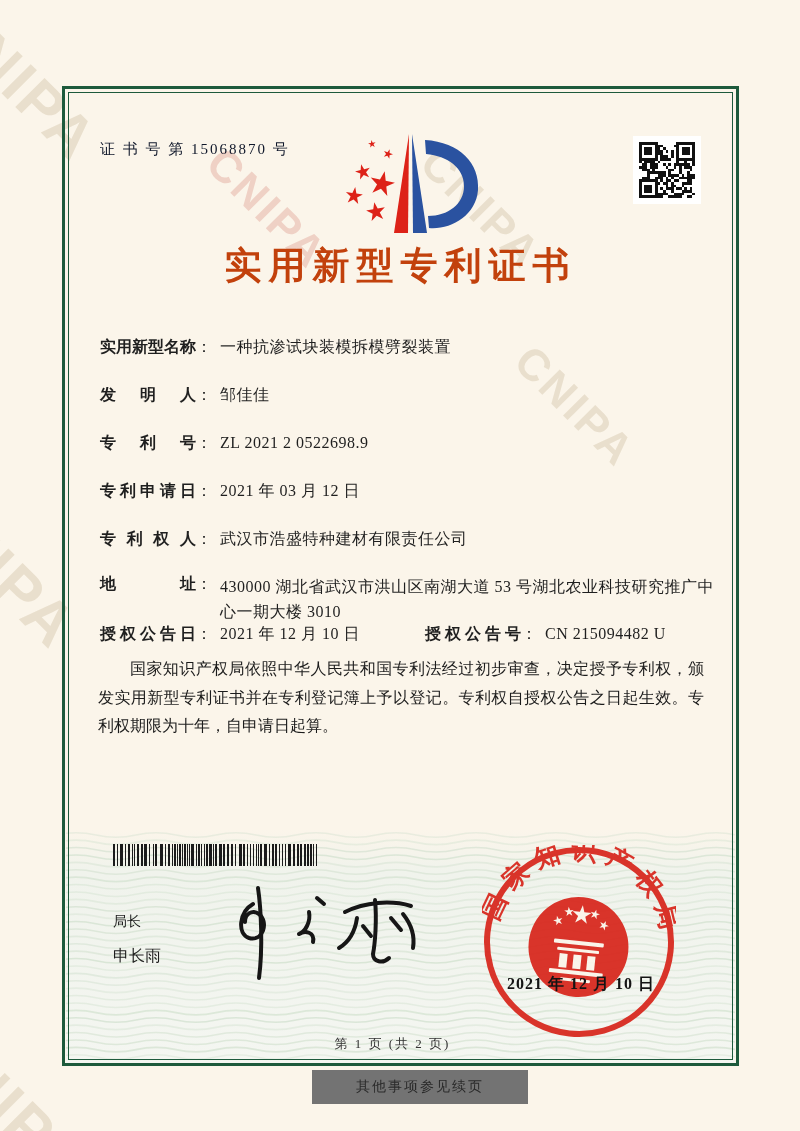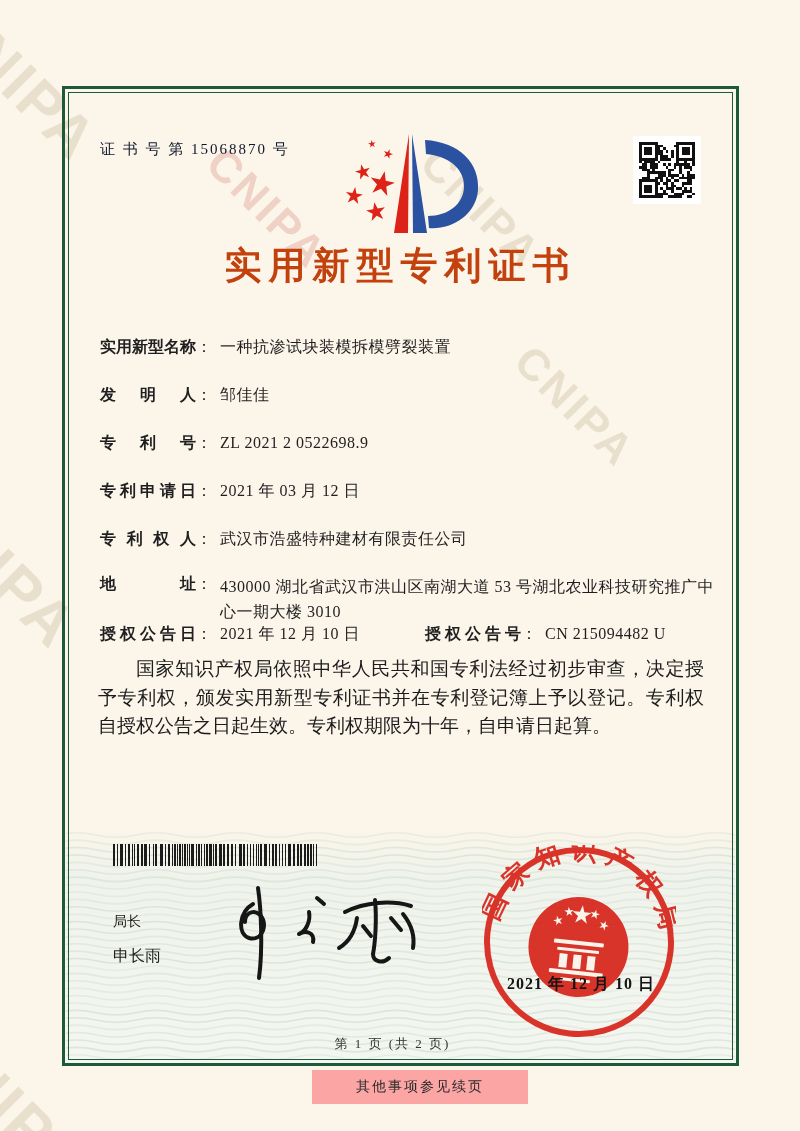--- a/index.html
+++ b/index.html
@@ -27,37 +27,37 @@
   .qr-box{position:absolute;left:633px;top:136px;width:68px;height:68px;background:#fff;}
   
   .field{position:absolute;left:100px;font-size:16px;white-space:nowrap;}
   .field-label{display:inline-block;width:96px;text-align:justify;text-align-last:justify;font-weight:bold;}
   .field-colon{display:inline-block;margin-right:8px;}
   .field-value{letter-spacing:0.5px;}
   .field-wrap .field-value{white-space:normal;display:inline-block;
        vertical-align:top;width:500px;line-height:25px;letter-spacing:0.5px;}
   
   .body-text{position:absolute;left:98px;top:655px;width:606px;
-             font-size:19px;line-height:28.5px;text-align:justify;color:#1c1c1c;}
+             font-size:16px;line-height:28.5px;text-align:justify;color:#1c1c1c;}
   .body-text p{margin:0;text-indent:2em;}
   
   .barcode{position:absolute;left:113px;top:844px;width:208px;height:22px;}
   
   .sig-title{position:absolute;left:113px;top:913px;font-size:14px;color:#1c1c1c;}
   .sig-name{position:absolute;left:113px;top:946px;font-size:16px;color:#1c1c1c;}
   .sig-script{position:absolute;left:225px;top:878px;width:205px;height:108px;}
   
   .seal{position:absolute;left:482px;top:845px;width:194px;height:194px;opacity:0.93;}
   .seal-date{position:absolute;left:496px;top:974px;width:170px;text-align:center;
              font-size:16px;font-weight:bold;letter-spacing:1px;color:#141414;}
   
   .page-info{position:absolute;left:54px;top:1035px;width:677px;text-align:center;
              font-size:13px;letter-spacing:2px;color:#333;}
   .note-box{position:absolute;left:312px;top:1070px;width:216px;height:34px;
-            background:#fca5a5;text-align:center;line-height:34px;font-size:14px;
+            background:#737373;text-align:center;line-height:34px;font-size:14px;
             letter-spacing:2px;color:#2a2a2a;}
 </style>
 </head>
 <body>
 
 <div class="wm wm-tan" style="left:-28px;top:-14px;font-size:60px;">CNIPA</div>
 <div class="wm wm-pink" style="left:232px;top:138px;font-size:44px;">CNIPA</div>
 <div class="wm wm-tan" style="left:446px;top:138px;font-size:44px;">CNIPA</div>
 <div class="wm wm-tan" style="left:540px;top:336px;font-size:44px;">CNIPA</div>
 <div class="wm wm-tan" style="left:-52px;top:468px;font-size:62px;">CNIPA</div>

